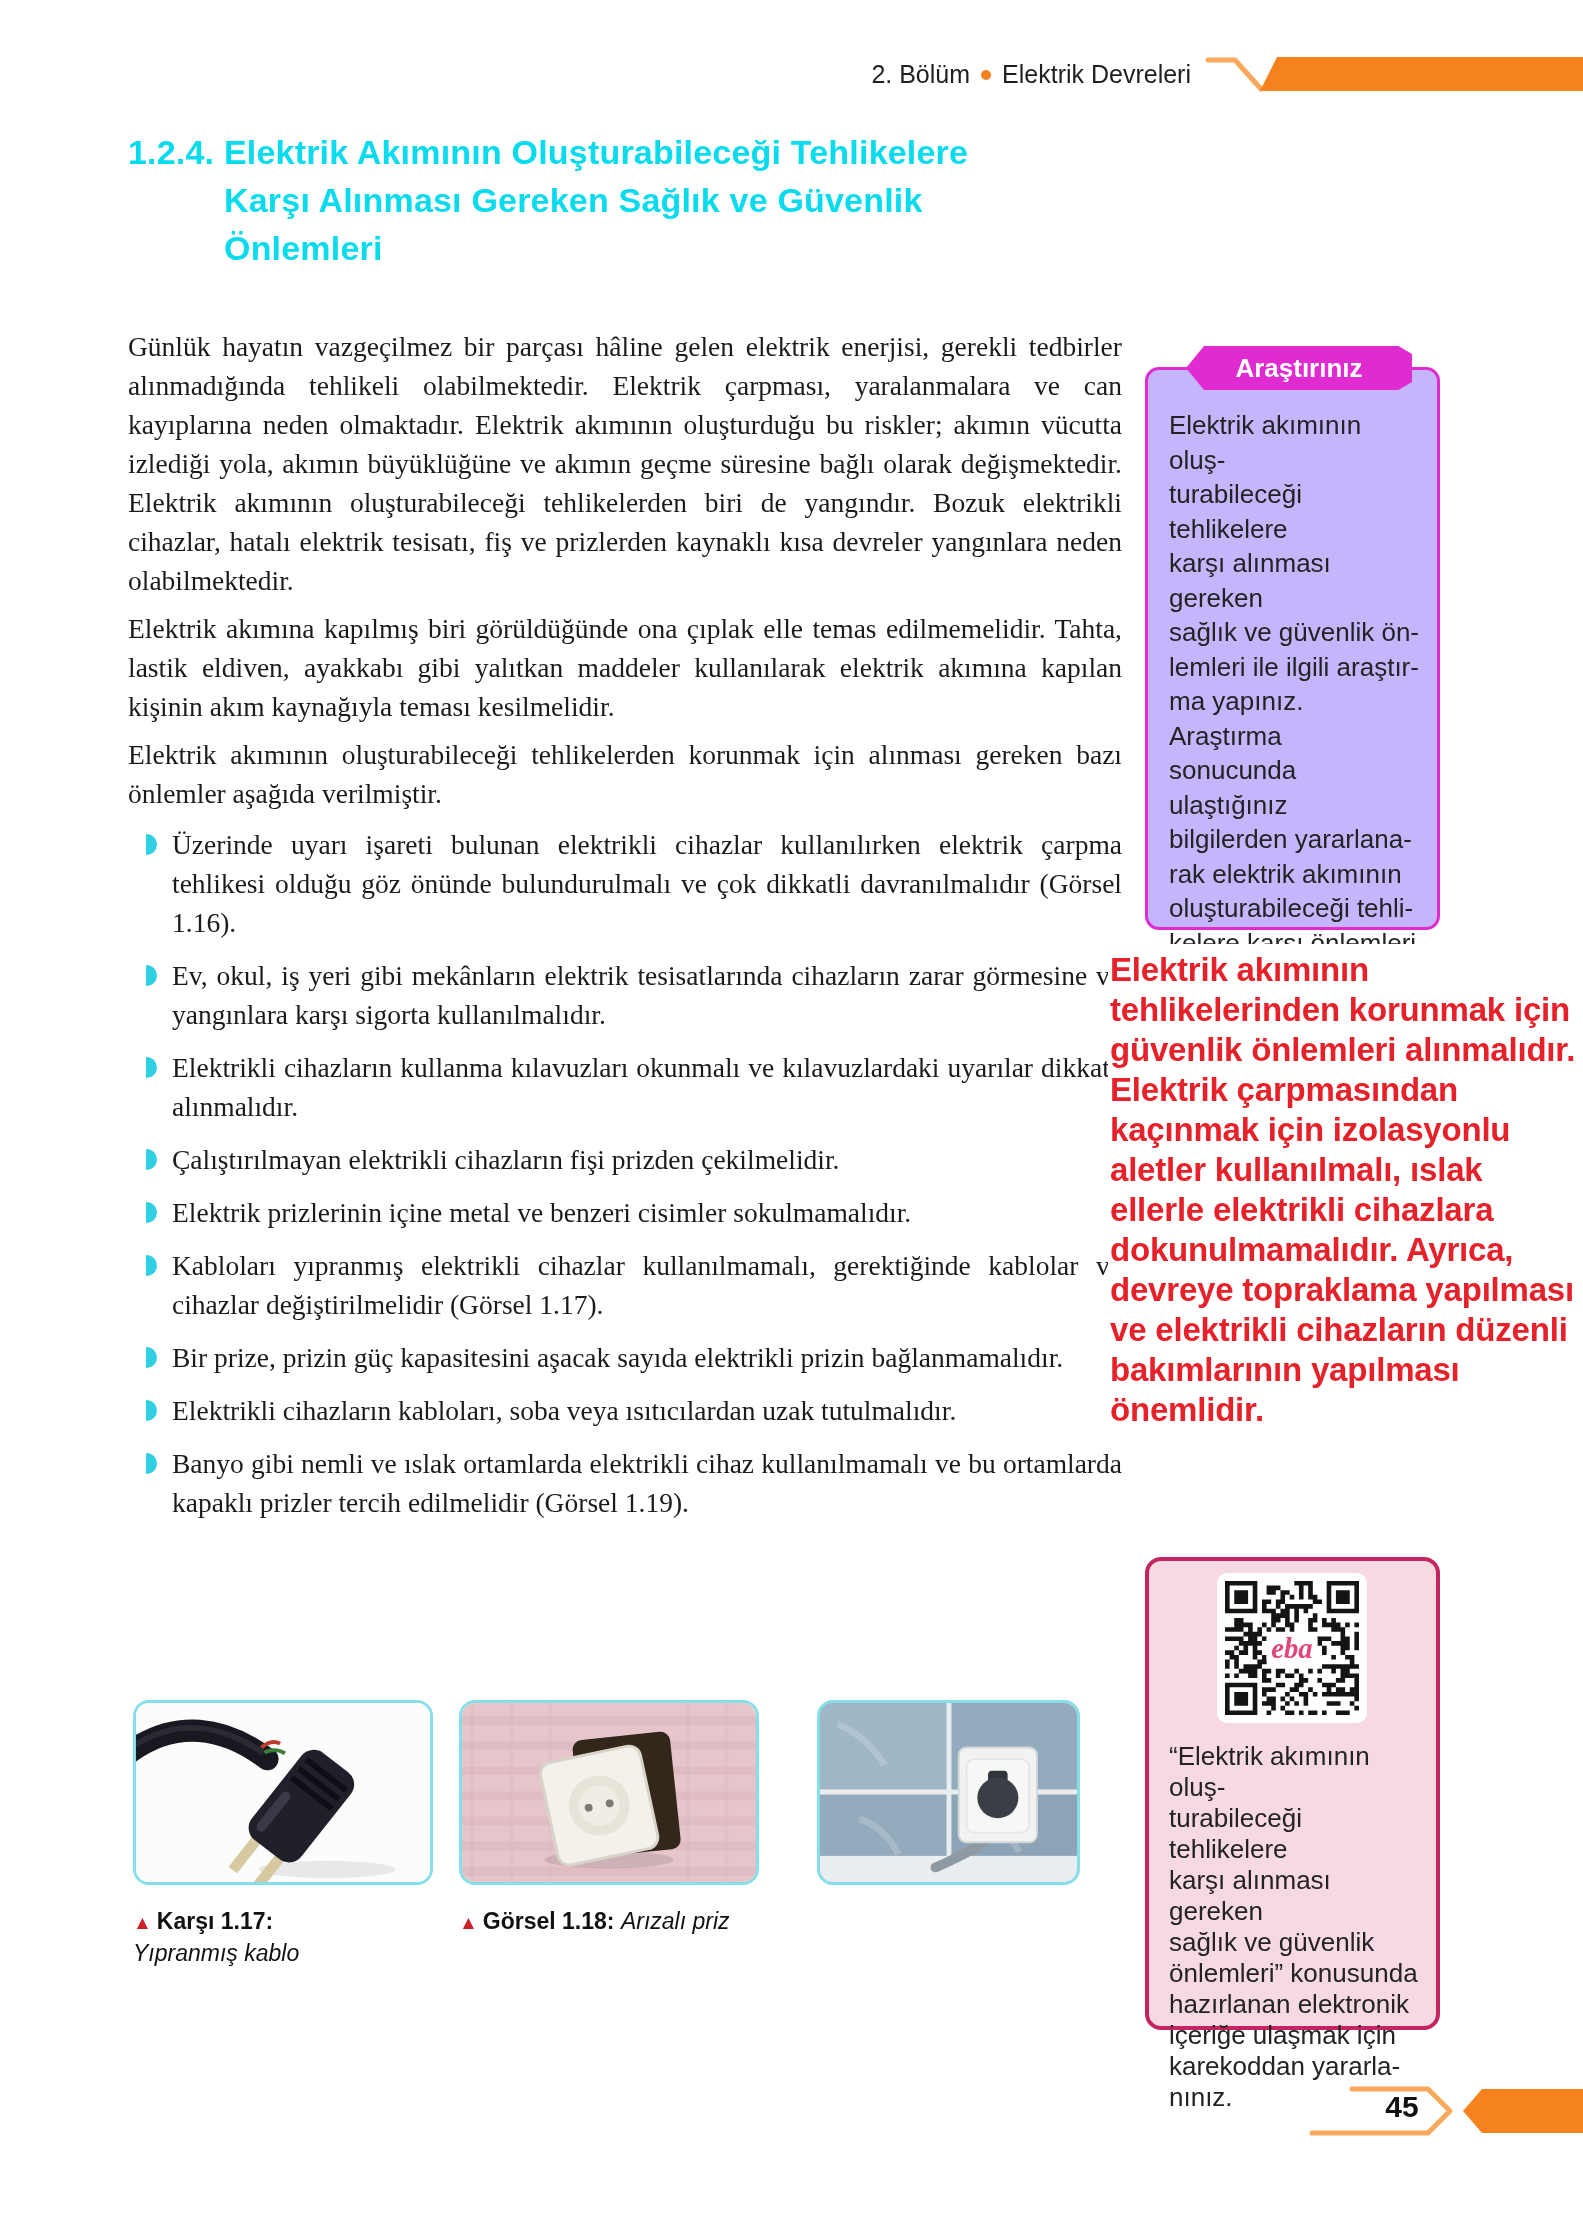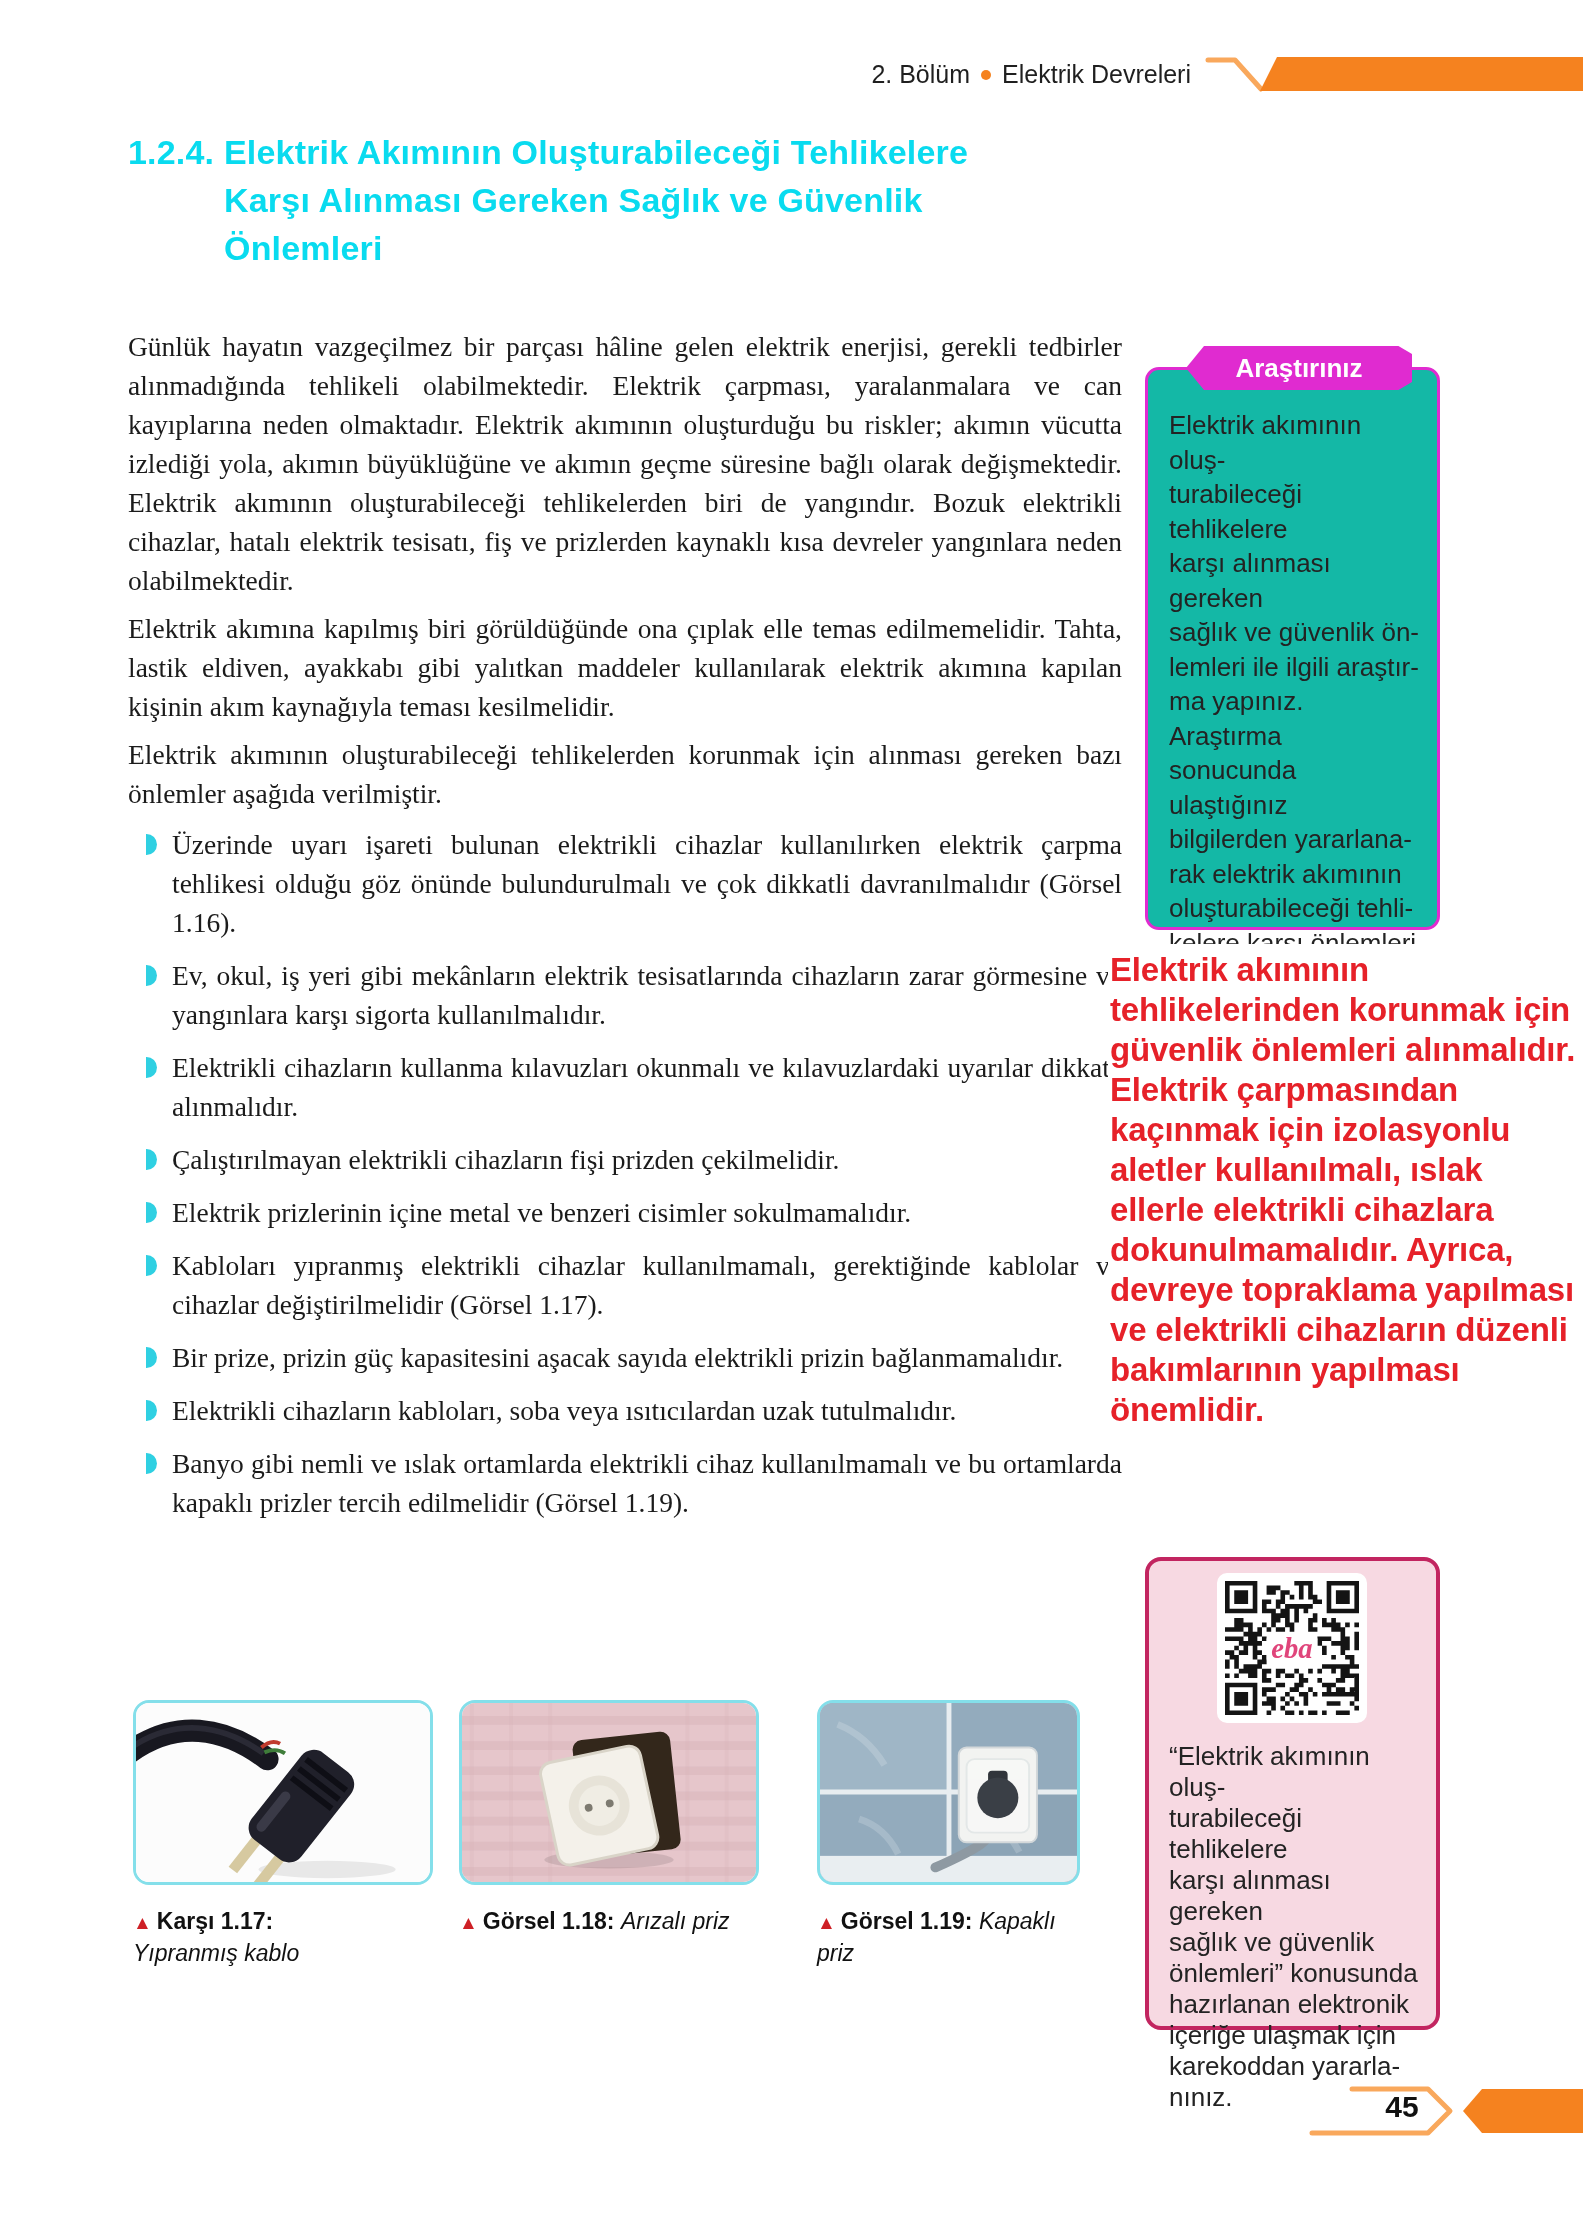--- a/index.html
+++ b/index.html
@@ -22,21 +22,21 @@
             font-family:"Liberation Serif","DejaVu Serif",serif;
             font-size:27.5px;line-height:39px;text-align:justify;color:#1b1b1b;}
   .body-col p{margin:0 0 9px 0;}
   .bullet-list{list-style:none;margin:12px 0 0 0;padding:0;}
   .bullet-list li{position:relative;padding-left:44px;margin-bottom:14px;font-family:Liberation Serif, serif;}
   .bullet-ico{position:absolute;left:18px;top:9px;width:11px;height:21px;
               background:#2FD0E2;border-radius:0 11px 11px 0;}
 
   
   .research-box{position:absolute;left:1145px;top:367px;width:295px;height:563px;z-index:2;
-                background:#14b8a6;border:3px solid #E02BD0;border-radius:14px;box-sizing:border-box;}
+                background:#c4b5fd;border:3px solid #E02BD0;border-radius:14px;box-sizing:border-box;}
   .research-tag{position:absolute;left:38px;top:-24px;width:226px;height:44px;
                 background:#E02BD0;color:#fff;font-weight:bold;font-size:26px;
                 display:flex;align-items:center;justify-content:center;
                 clip-path:polygon(18px 0,94% 0,100% 18%,100% 82%,94% 100%,18px 100%,0 50%);}
   .research-text{position:absolute;left:21px;top:38px;width:252px;
                  font-size:26px;line-height:34.5px;color:#232323;white-space:pre-line;}
 
   
   .red-note{position:absolute;left:1108px;top:944px;width:470px;z-index:3;
             background:#ffffff;color:#E62129;font-weight:bold;
@@ -206,23 +206,20 @@
       <circle cx="182" cy="98" r="21" fill="#3A3F46"></circle>
     </svg>
   </div>
 
   <div class="caption" id="cap1">
     <span class="cap-tri">▲</span><span class="cap-lbl">Karşı 1.17:</span> <span class="cap-desc">Yıpranmış kablo</span>
   </div>
   <div class="caption" id="cap2">
     <span class="cap-tri">▲</span><span class="cap-lbl">Görsel 1.18:</span> <span class="cap-desc">Arızalı priz</span>
   </div>
-  <div class="caption" id="cap3">
-    <span class="cap-tri">▲</span><span class="cap-lbl">Görsel 1.19:</span> <span class="cap-desc">Kapaklı priz</span>
-  </div>
 
   <div class="footer-deco">
     <svg width="283" height="62" viewBox="0 0 283 62">
       <path d="M52,9 L128,9 L150,31 L128,53 L12,53" fill="none" stroke="#F9A85C" stroke-width="5" stroke-linecap="round" stroke-linejoin="round"></path>
       <polygon points="163,31 182,9 283,9 283,53 182,53" fill="#F5821F"></polygon>
     </svg>
   </div>
   <div class="footer-num">45</div>
 
 </div>

